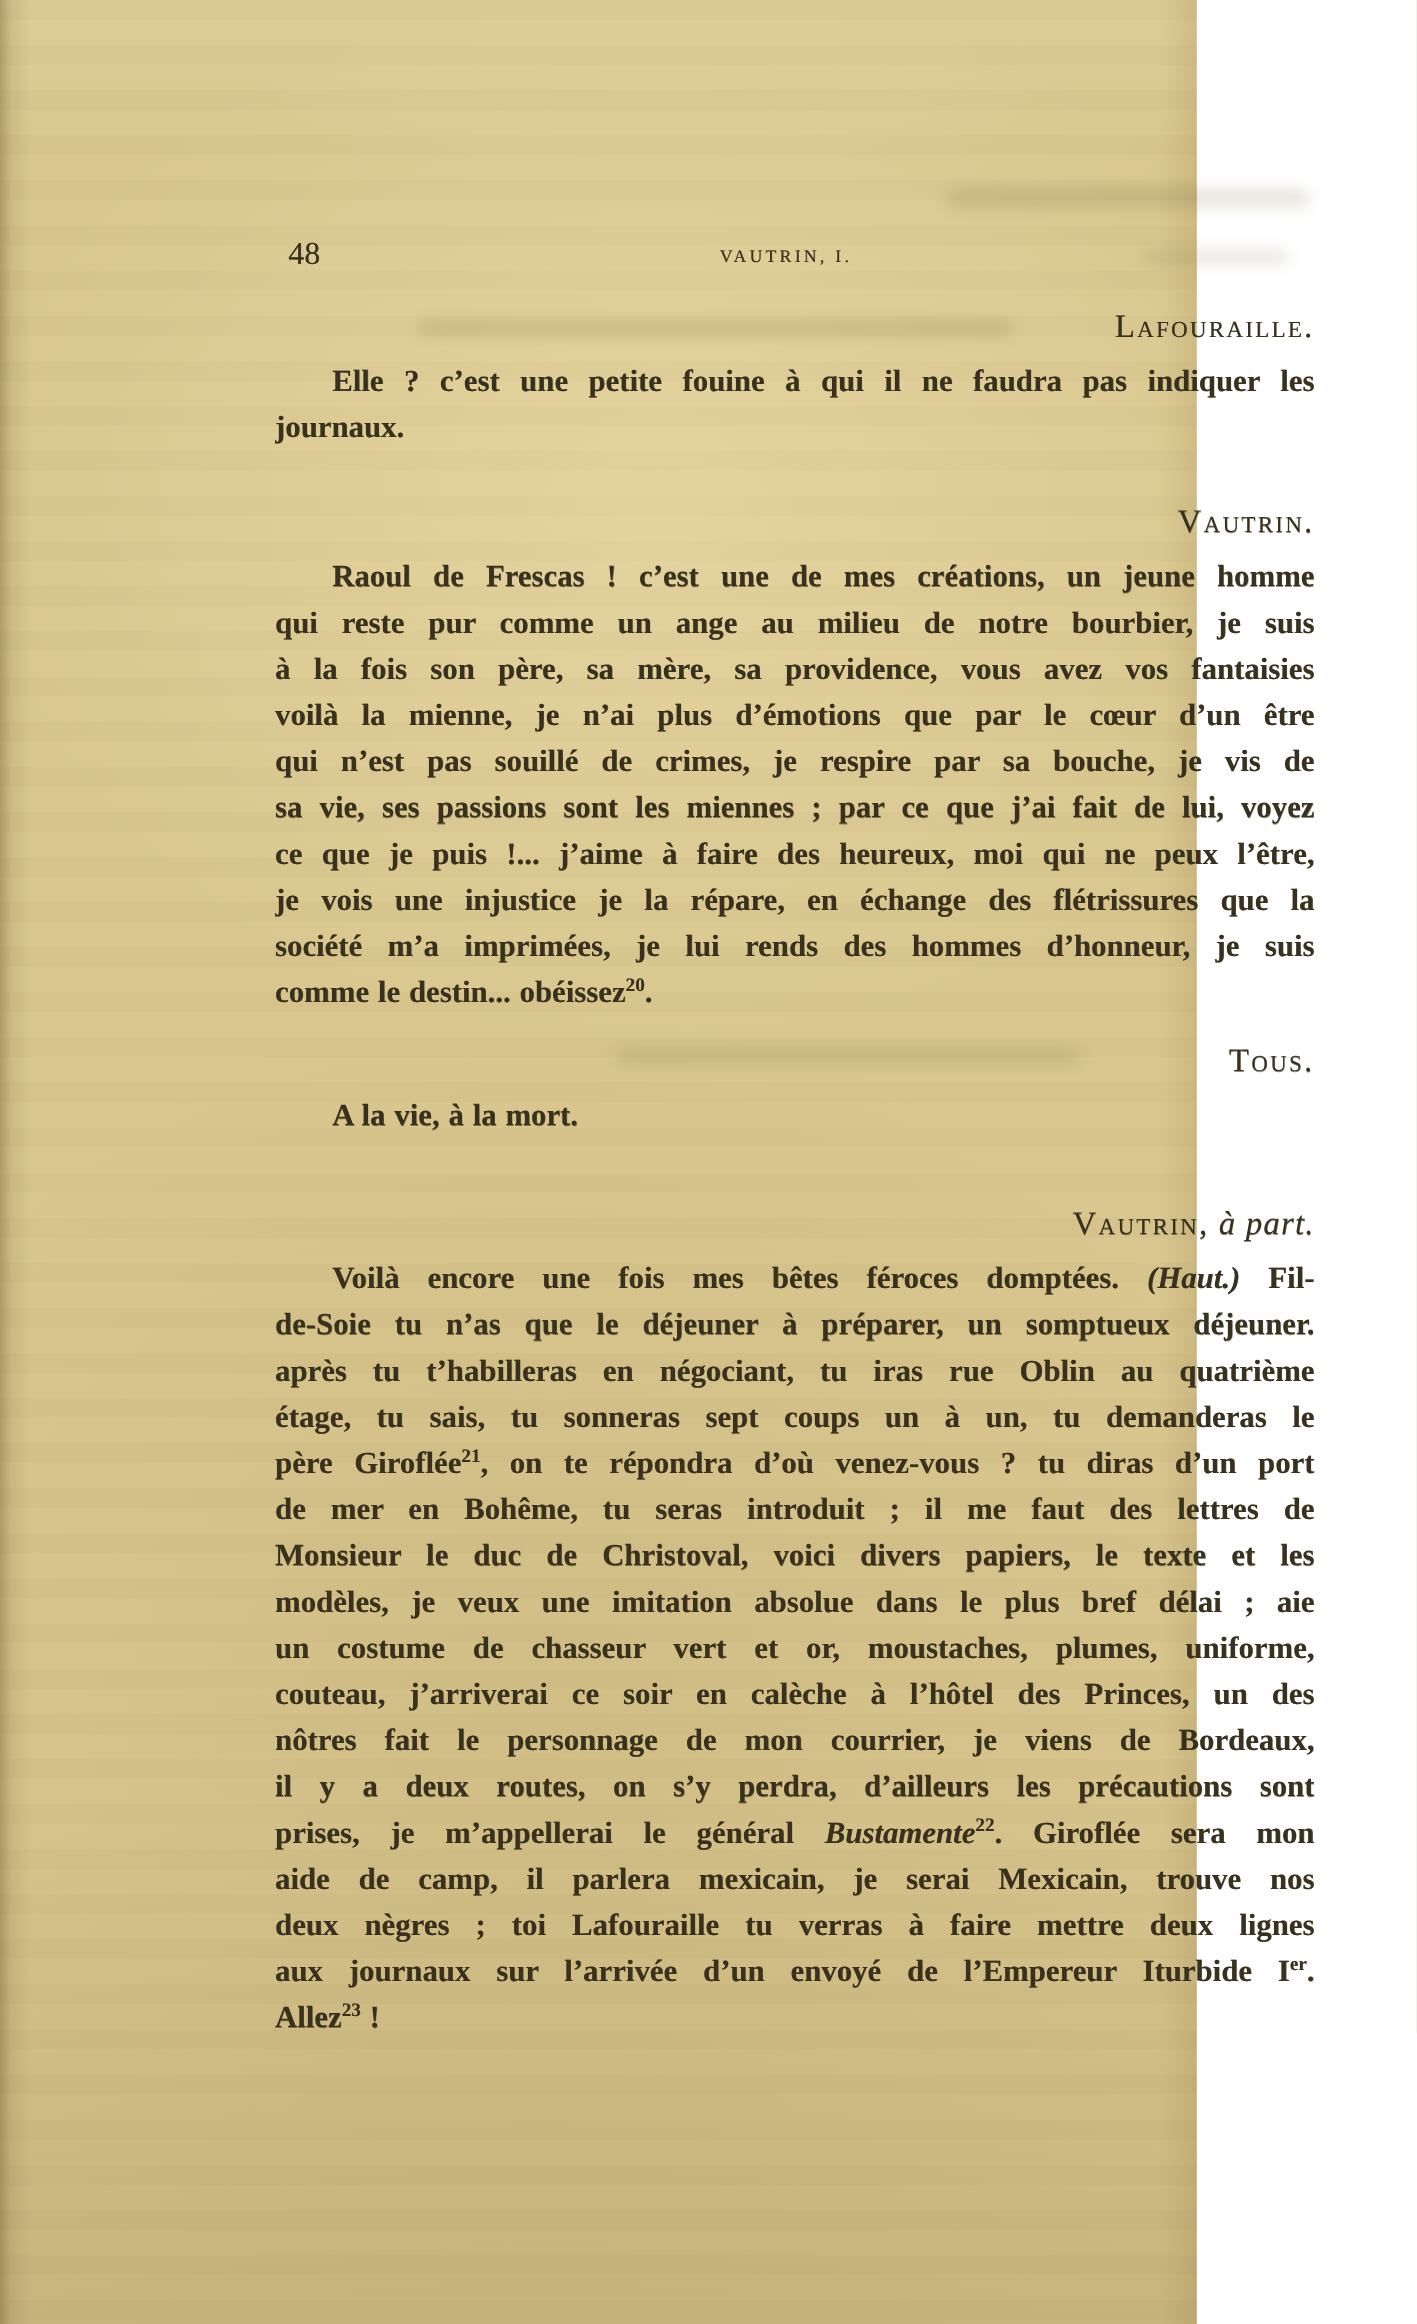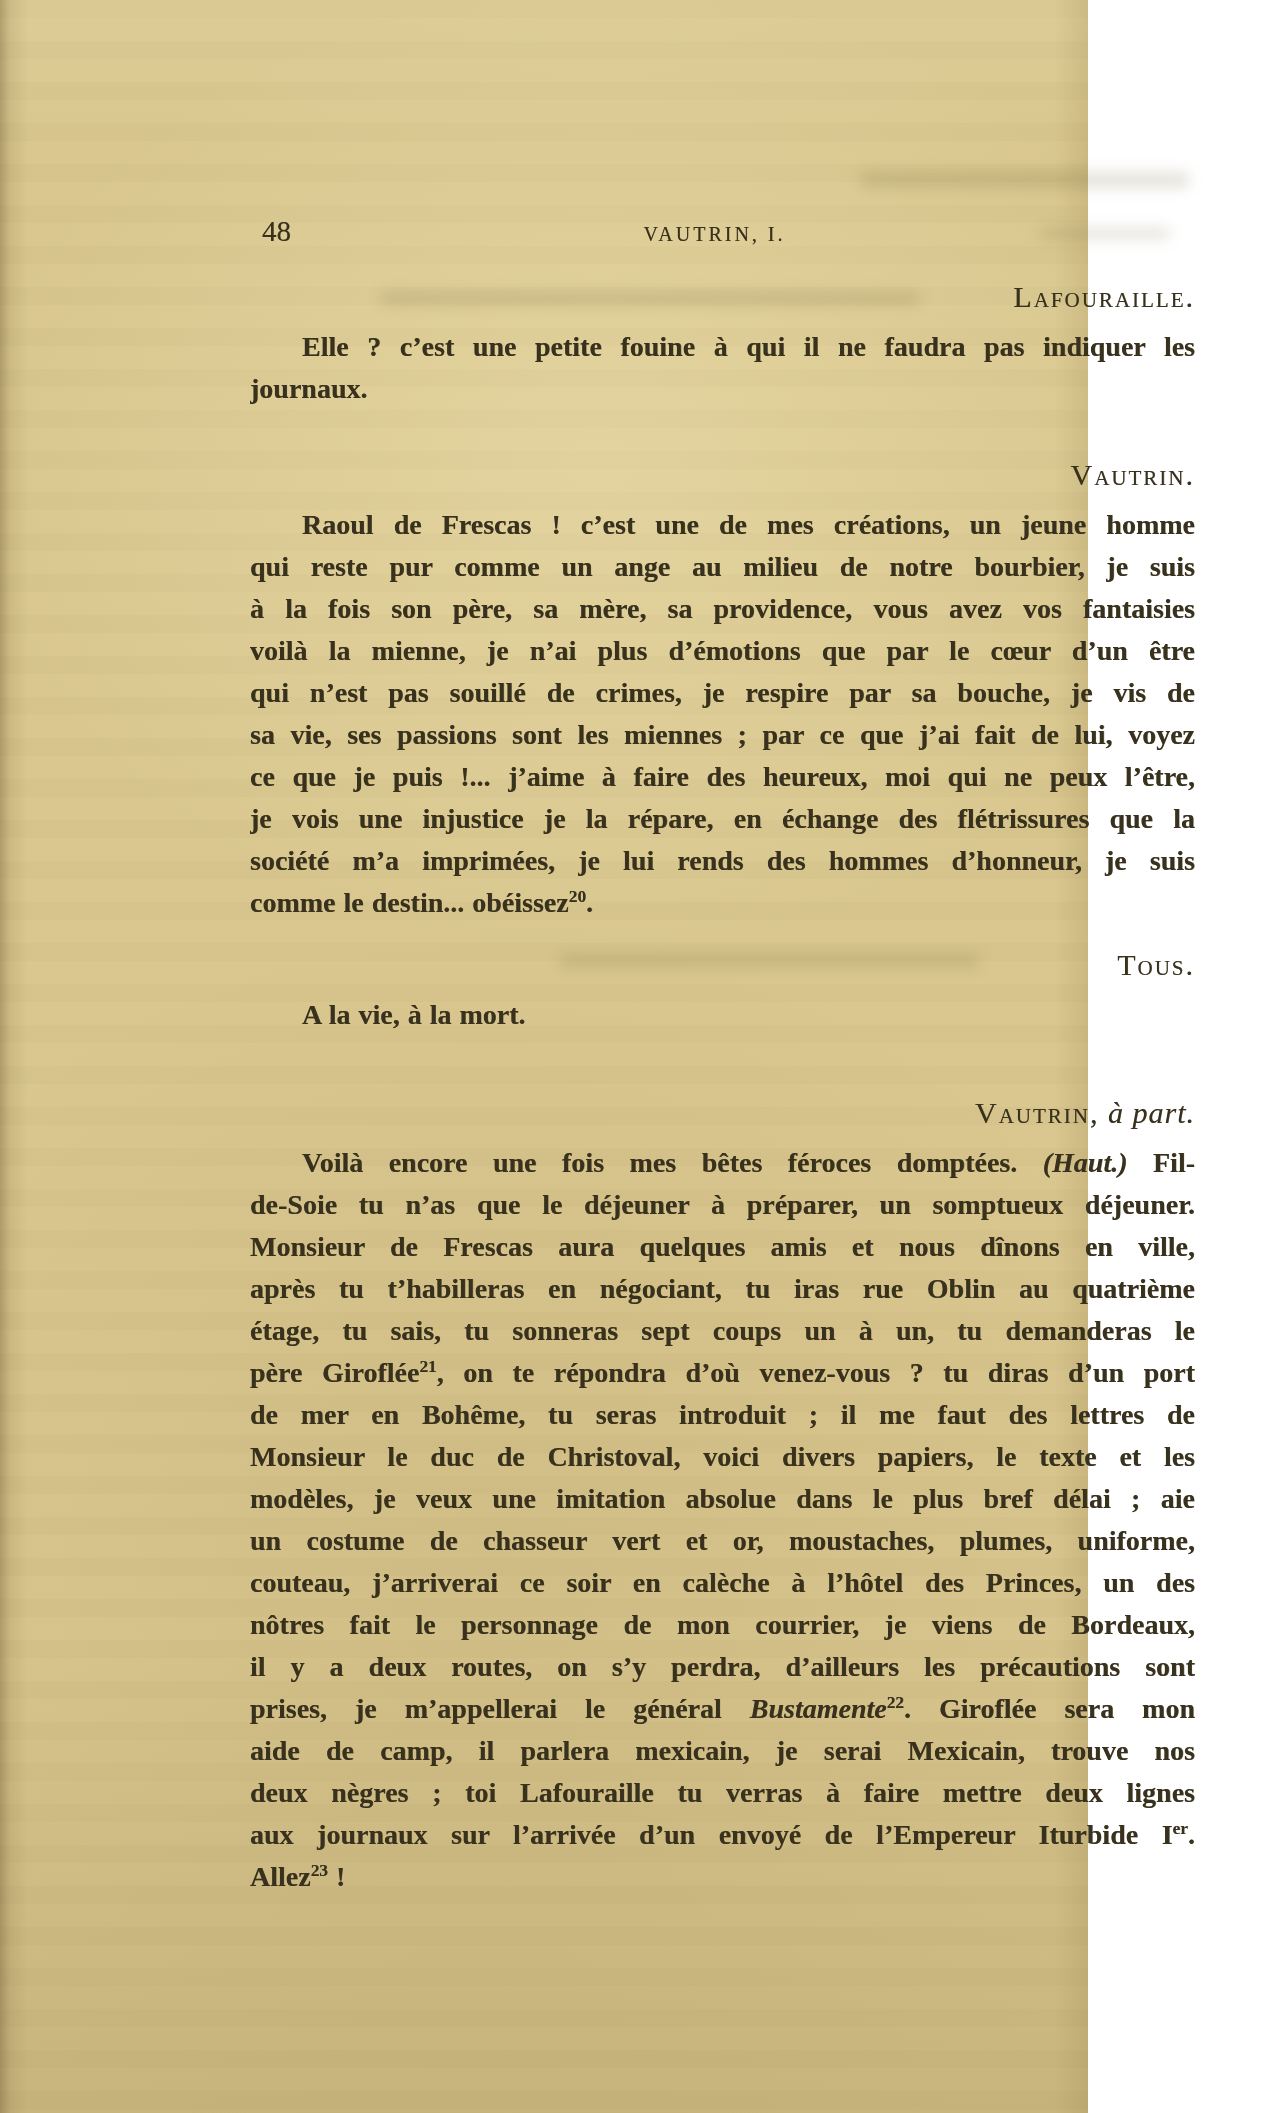--- a/index.html
+++ b/index.html
@@ -41,21 +41,21 @@
     position:relative;
     height:42px;
   }
   .pagenum{
     position:absolute;left:12px;top:0;
     font-size:29px;
   }
   .runtitle{
     position:absolute;left:0;right:16px;top:3px;
     text-align:center;
-    font-size:20px;
+    font-size:16px;
     letter-spacing:3px;
   }
   .blocks > :nth-child(1){margin-top:24px;}
   .blocks > :nth-child(3){margin-top:44px;}
   .blocks > :nth-child(5){margin-top:20px;}
   .blocks > :nth-child(7){margin-top:56px;}
   .heading{
     text-align:right;
     font-variant:small-caps;
     font-size:30px;
@@ -115,21 +115,20 @@
           <div class="line last"><span>comme le destin... obéissez</span><span class="sup">20</span><span>.</span></div>
         </div>
         <div class="heading"><span>Tous.</span></div>
         <div class="para">
           <div class="line indent last"><span>A la vie, à la mort.</span></div>
         </div>
         <div class="heading"><span>Vautrin,</span><span class="it"> à part.</span></div>
         <div class="para">
           <div class="line indent"><span>Voilà encore une fois mes bêtes féroces domptées. </span><span class="it">(Haut.)</span><span> Fil-</span></div>
           <div class="line"><span>de-Soie tu n’as que le déjeuner à préparer, un somptueux déjeuner.</span></div>
-          <div class="line"><span>Monsieur de Frescas aura quelques amis et nous dînons en ville,</span></div>
           <div class="line"><span>après tu t’habilleras en négociant, tu iras rue Oblin au quatrième</span></div>
           <div class="line"><span>étage, tu sais, tu sonneras sept coups un à un, tu demanderas le</span></div>
           <div class="line"><span>père Giroflée</span><span class="sup">21</span><span>, on te répondra d’où venez-vous ? tu diras d’un port</span></div>
           <div class="line"><span>de mer en Bohême, tu seras introduit ; il me faut des lettres de</span></div>
           <div class="line"><span>Monsieur le duc de Christoval, voici divers papiers, le texte et les</span></div>
           <div class="line"><span>modèles, je veux une imitation absolue dans le plus bref délai ; aie</span></div>
           <div class="line"><span>un costume de chasseur vert et or, moustaches, plumes, uniforme,</span></div>
           <div class="line"><span>couteau, j’arriverai ce soir en calèche à l’hôtel des Princes, un des</span></div>
           <div class="line"><span>nôtres fait le personnage de mon courrier, je viens de Bordeaux,</span></div>
           <div class="line"><span>il y a deux routes, on s’y perdra, d’ailleurs les précautions sont</span></div>

